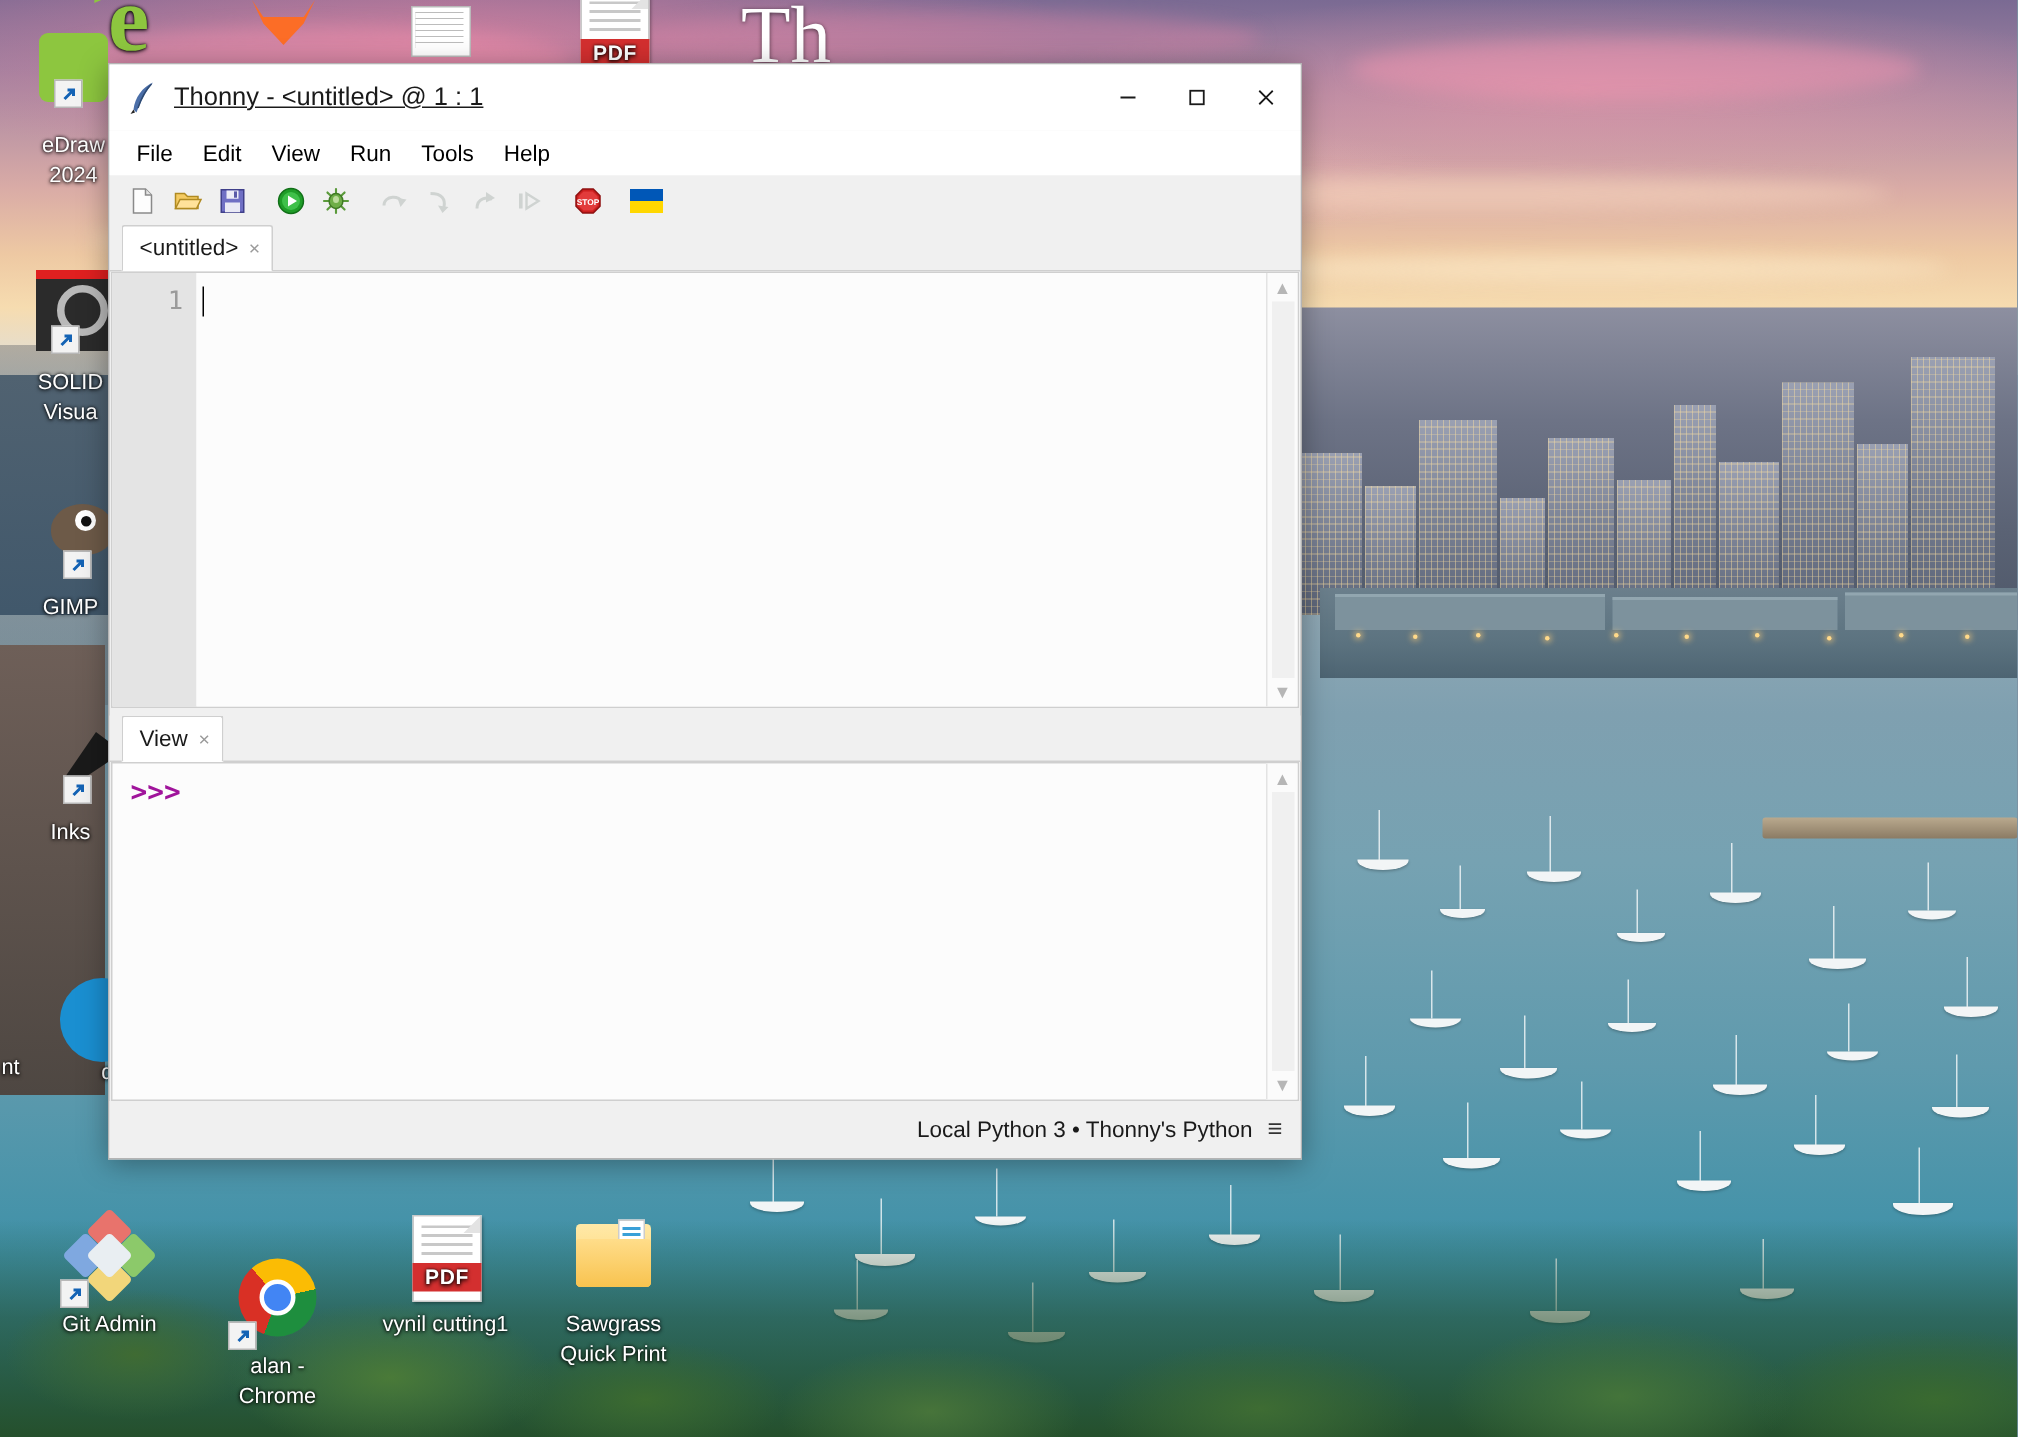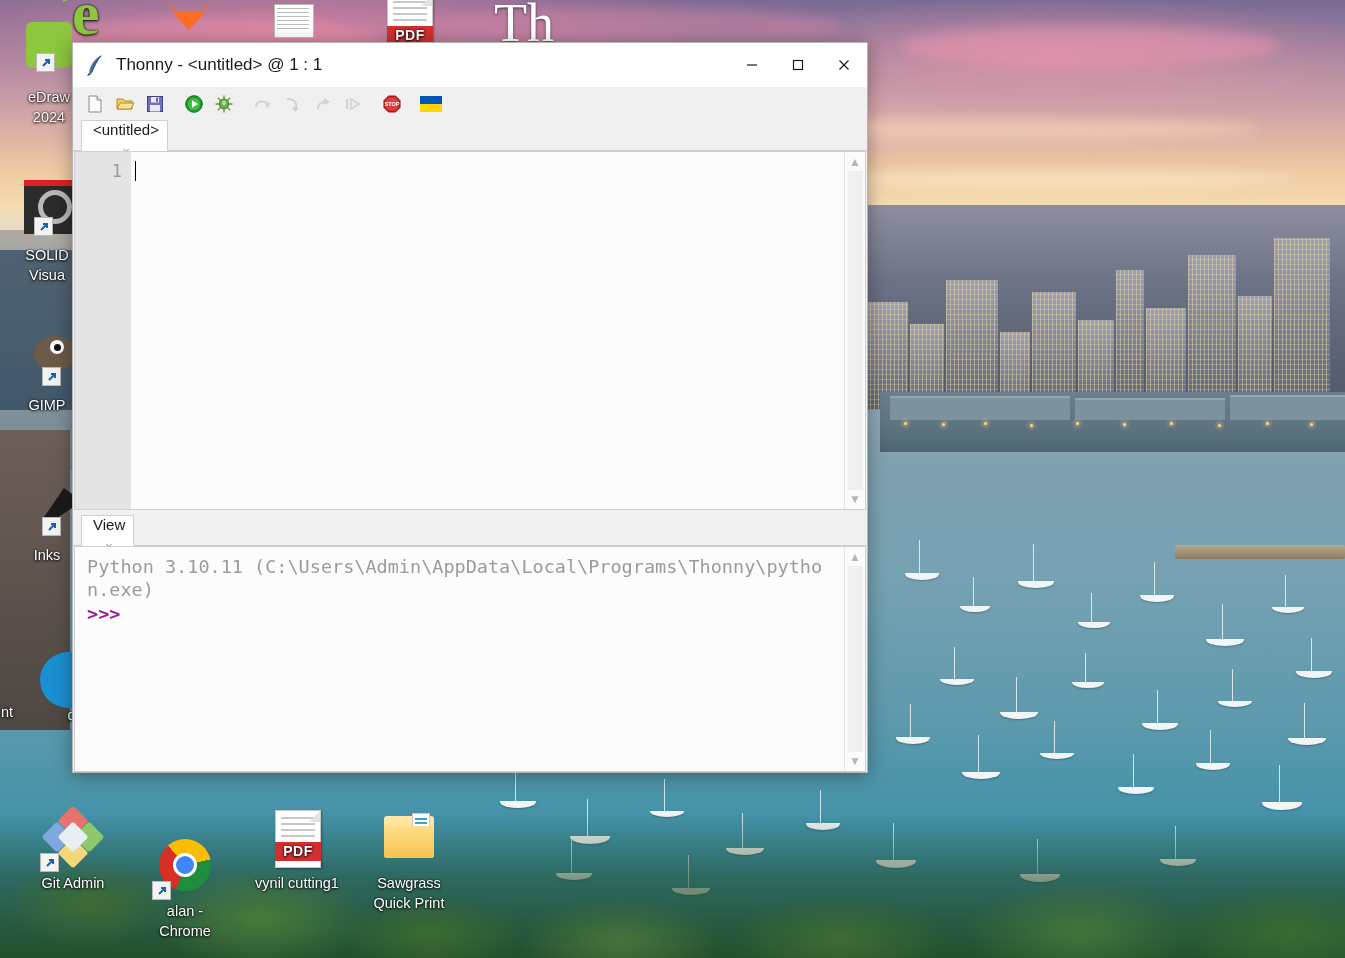--- a/index.html
+++ b/index.html
@@ -126,21 +126,21 @@
     position:absolute;left:72px;top:42px;width:794px;height:729px;
     background:#f0f0f0;border:1px solid #b4b4b4;
     box-shadow:0 3px 18px rgba(0,0,0,.35);
     display:flex;flex-direction:column;
   }
   .titlebar{
     height:44px;background:#fff;display:flex;align-items:center;
     flex:0 0 auto;position:relative;
   }
   .tb-icon{width:22px;height:24px;margin-left:12px;margin-right:9px;flex:0 0 auto;}
-  .tb-title{font-size:17px;color:#1a1a1a;white-space:nowrap;}
+  .tb-title{font-size:17px;color:#1a1a1a;white-space:nowrap;text-decoration:underline;}
   .tb-btns{margin-left:auto;display:flex;height:44px;}
   .tb-btn{width:46px;height:44px;display:flex;align-items:center;justify-content:center;}
   .tb-btn svg{display:block;}
 
   .menubar{
     height:30px;background:#fff;display:flex;align-items:center;
     padding-left:8px;flex:0 0 auto;
   }
   .menuitem{font-size:15px;color:#000;padding:3px 10px;border-radius:2px;cursor:default;}
 
@@ -152,21 +152,21 @@
   .tool.gap{margin-left:9px;}
   .tool.disabled{opacity:.38;}
 
   .tabstrip{
     height:30px;background:#f0f0f0;display:flex;align-items:flex-end;
     padding-left:8px;flex:0 0 auto;border-bottom:1px solid #cfcfcf;
   }
   .tabitem{
     height:29px;background:#fff;border:1px solid #cfcfcf;border-bottom:1px solid #fff;
     display:flex;align-items:center;padding:0 8px 0 11px;gap:7px;
-    font-size:15px;color:#1a1a1a;border-radius:2px 2px 0 0;margin-bottom:-1px;flex-direction:column;
+    font-size:15px;color:#1a1a1a;border-radius:2px 2px 0 0;margin-bottom:-1px;
   }
   .tabclose{color:#9a9a9a;font-size:13px;line-height:1;}
 
   .editor-wrap{flex:1 1 auto;display:flex;background:#fcfcfc;border:1px solid #cfcfcf;margin:0 1px;position:relative;min-height:0;}
   .gutter{
     width:56px;background:#e4e4e4;flex:0 0 auto;
     color:#9a9a9a;font-family:"DejaVu Sans Mono", monospace;font-size:17px;
     text-align:right;padding:9px 9px 0 0;box-sizing:border-box;
   }
   .code-area{flex:1 1 auto;position:relative;background:#fcfcfc;padding:9px 0 0 4px;}
@@ -560,20 +560,28 @@
           </svg>
       </div>
       <div class="tb-btn close">
         <svg width="16" height="16" viewBox="0 0 16 16">
             <path d="M3.5 3.5 L12.5 12.5 M12.5 3.5 L3.5 12.5" stroke="#1a1a1a" stroke-width="1.2"></path>
           </svg>
       </div>
     </div>
   </div>
 
+  <div class="menubar">
+    <div class="menuitem">File</div>
+    <div class="menuitem">Edit</div>
+    <div class="menuitem">View</div>
+    <div class="menuitem">Run</div>
+    <div class="menuitem">Tools</div>
+    <div class="menuitem">Help</div>
+  </div>
 
   <div class="toolbar">
     <div class="tool">
       <svg width="20" height="20" viewBox="0 0 20 20">
         <path d="M4 2 H12 L16 6 V18 H4 Z" fill="#fdfdfd" stroke="#8a8a8a" stroke-width="1"></path>
         <path d="M12 2 V6 H16" fill="#e4e4e4" stroke="#8a8a8a" stroke-width="1"></path>
       </svg>
     </div>
     <div class="tool">
       <svg width="20" height="20" viewBox="0 0 20 20">
@@ -672,24 +680,27 @@
 
   <div class="shell-tabstrip">
     <div class="tabitem">
       <span>View</span>
       <span class="tabclose">×</span>
     </div>
   </div>
 
   <div class="shell-wrap">
     <div class="shell-text">
-      <div>Python 3.10.11 (C:\Users\Admin\AppData\Local\Programs\Thonny\python.exe)</div>
       <div class="prompt">&gt;&gt;&gt;</div>
     </div>
     <div class="vscroll">
       <span class="arrow">▲</span>
       <span class="thumbtrack"></span>
       <span class="arrow">▼</span>
     </div>
   </div>
 
+  <div class="statusbar">
+    <span>Local Python 3  •  Thonny's Python</span>
+    <span class="hamburger">≡</span>
+  </div>
 
 </div>
 
 </body></html>

